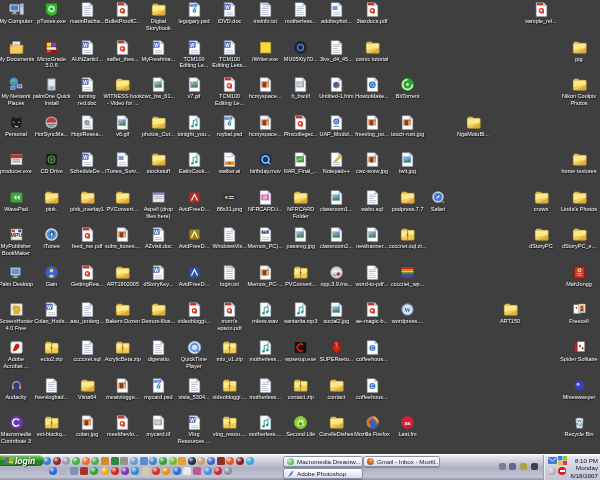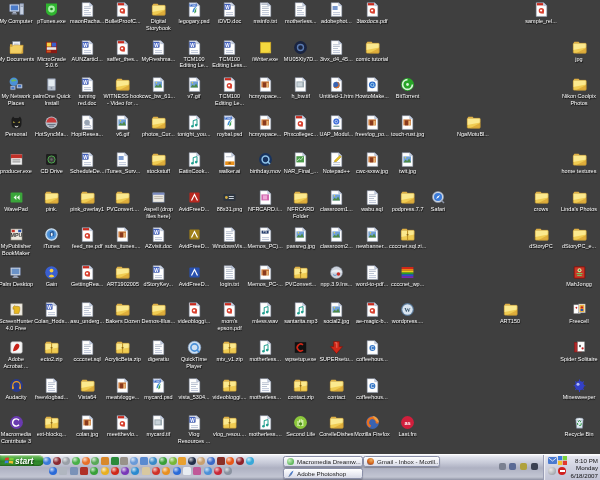--- a/index.html
+++ b/index.html
@@ -1566,21 +1566,21 @@
   </div>
 <div style="position:absolute;left:0;top:454px;width:600px;height:26px;background:linear-gradient(180deg,#fbfbfd 0px,#e0e2ec 3px,#c6c9d7 9px,#aeb1c2 14px,#babdcc 19px,#c2c5d2 23px,#8e92a4 26px);">
     <div style="position:absolute;left:0;top:0;width:600px;height:1px;background:#fdfdfe"></div>
     <div style="position:absolute;left:0;top:0.5px;width:44px;height:11.5px;border-radius:0 7px 7px 0;background:linear-gradient(#7ec46a,#3d9e36 45%,#2c8128 55%,#3b9a34);box-shadow:inset 0 -1px 2px rgba(0,40,0,.5), inset 0 1px 1px rgba(255,255,255,.5);">
       <svg width="11" height="11" viewBox="0 0 10 10" style="position:absolute;left:3.5px;top:0.5px">
         <path d="M1 3 Q2.5 2 4.5 2.6 L4.2 4.8 Q2.4 4.3 1 5Z" fill="#e23a2e"></path>
         <path d="M5 2.7 Q6.8 2 9 3 L8.6 5.2 Q6.8 4.4 4.7 4.9Z" fill="#7ad038"></path>
         <path d="M0.8 5.5 Q2.4 4.8 4.1 5.3 L3.8 7.5 Q2.2 7 0.6 7.7Z" fill="#3a7ae0"></path>
         <path d="M4.6 5.4 Q6.6 4.9 8.5 5.7 L8.1 7.9 Q6.4 7.1 4.3 7.6Z" fill="#f0c030"></path>
       </svg>
-      <div style="position:absolute;left:15px;top:1px;font-size:8.5px;font-weight:bold;font-style:italic;color:#fff;text-shadow:1px 1px 1px rgba(0,0,0,.5)">start</div>
+      <div style="position:absolute;left:15px;top:1px;font-size:8.5px;font-weight:bold;font-style:italic;color:#fff;text-shadow:1px 1px 1px rgba(0,0,0,.5)">login</div>
     </div>
     <div style="position:absolute;left:43.0px;top:2.6px;width:8px;height:8px;border-radius:50%;background:radial-gradient(circle at 35% 30%, rgba(255,255,255,.75), rgba(255,255,255,0) 45%), #3a7ad8"></div>
     <div style="position:absolute;left:52.6px;top:2.6px;width:8px;height:8px;border-radius:50%;background:radial-gradient(circle at 35% 30%, rgba(255,255,255,.75), rgba(255,255,255,0) 45%), #8a2830"></div>
     <div style="position:absolute;left:62.3px;top:2.6px;width:8px;height:8px;border-radius:50%;background:radial-gradient(circle at 35% 30%, rgba(255,255,255,.75), rgba(255,255,255,0) 45%), #9aa0a8"></div>
     <div style="position:absolute;left:72.0px;top:2.6px;width:8px;height:8px;border-radius:50%;background:radial-gradient(circle at 35% 30%, rgba(255,255,255,.75), rgba(255,255,255,0) 45%), #48b048"></div>
     <div style="position:absolute;left:81.6px;top:2.6px;width:8px;height:8px;border-radius:50%;background:radial-gradient(circle at 35% 30%, rgba(255,255,255,.75), rgba(255,255,255,0) 45%), #e8702a"></div>
     <div style="position:absolute;left:91.3px;top:2.6px;width:8px;height:8px;border-radius:50%;background:radial-gradient(circle at 35% 30%, rgba(255,255,255,.75), rgba(255,255,255,0) 45%), #58a858"></div>
     <div style="position:absolute;left:100.9px;top:2.6px;width:8px;height:8px;border-radius:1.5px;background:#d8882a"></div>
     <div style="position:absolute;left:110.6px;top:2.6px;width:8px;height:8px;border-radius:1.5px;background:#2a8a3a"></div>
     <div style="position:absolute;left:120.2px;top:2.6px;width:8px;height:8px;border-radius:1.5px;background:#98928a"></div>

